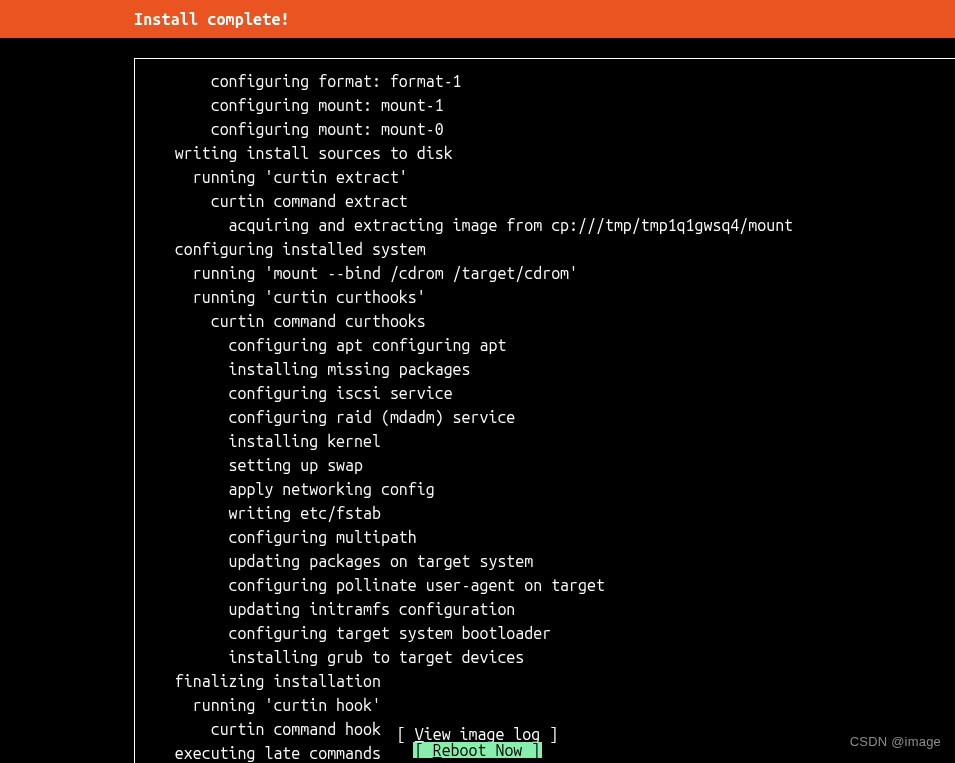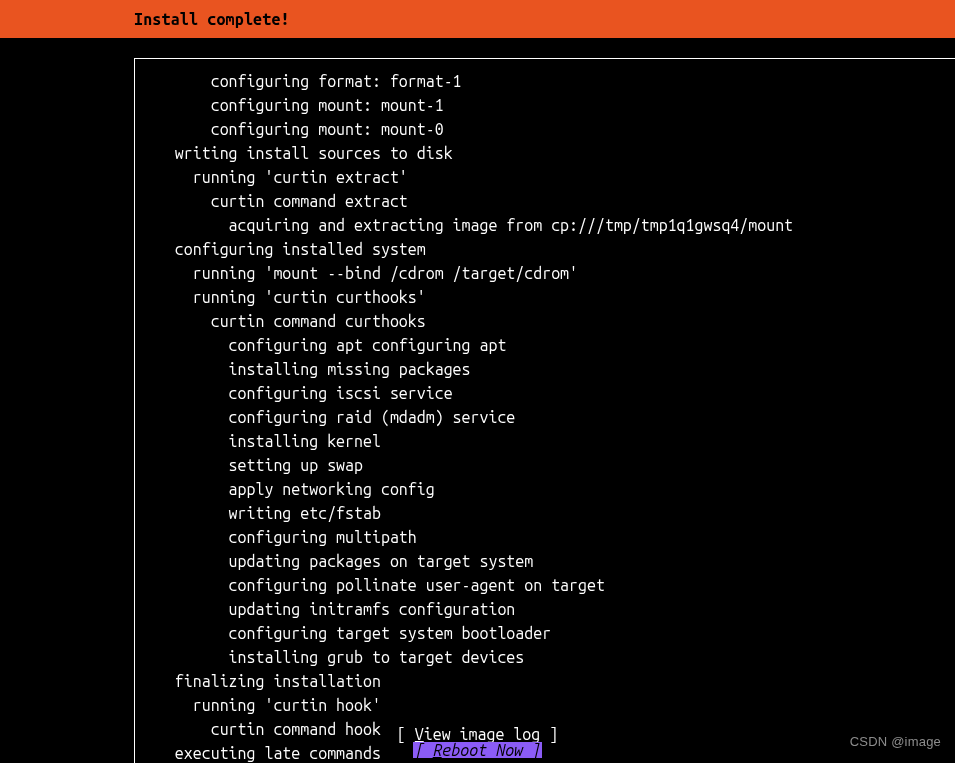--- a/index.html
+++ b/index.html
@@ -17,21 +17,21 @@
   .header {
     background: #e95420;
     height: 38px;
     width: 100%;
     display: flex;
     align-items: center;
     box-sizing: border-box;
     padding-left: 134px;
   }
   .header-title {
-    color: #000000;
+    color: #ffffff;
     font-weight: bold;
     letter-spacing: 0.2px;
   }
   .log-box {
     position: absolute;
     left: 134px;
     top: 58px;
     width: 938px;
     border-top: 1px solid #ffffff;
     border-left: 1px solid #ffffff;
@@ -56,23 +56,22 @@
     font-size: 16px;
   }
   .btn {
     display: inline-block;
     padding: 0 2px;
   }
   .btn-normal {
     color: #ffffff;
   }
   .btn-selected {
-    background: #8b5cf6;
+    background: #86efac;
     color: #000000;
-    font-style: italic;
   }
   .hotkey {
     text-decoration: underline;
   }
   .watermark {
     position: absolute;
     right: 14px;
     bottom: 14px;
     color: #8c8c8c;
     font-family: Arial, sans-serif;

